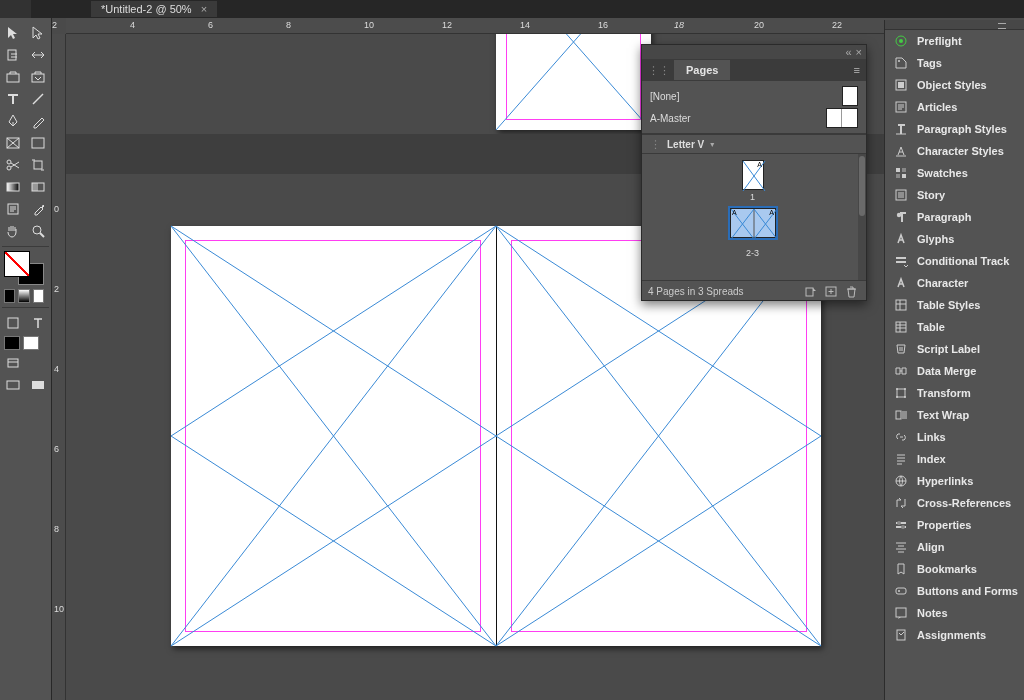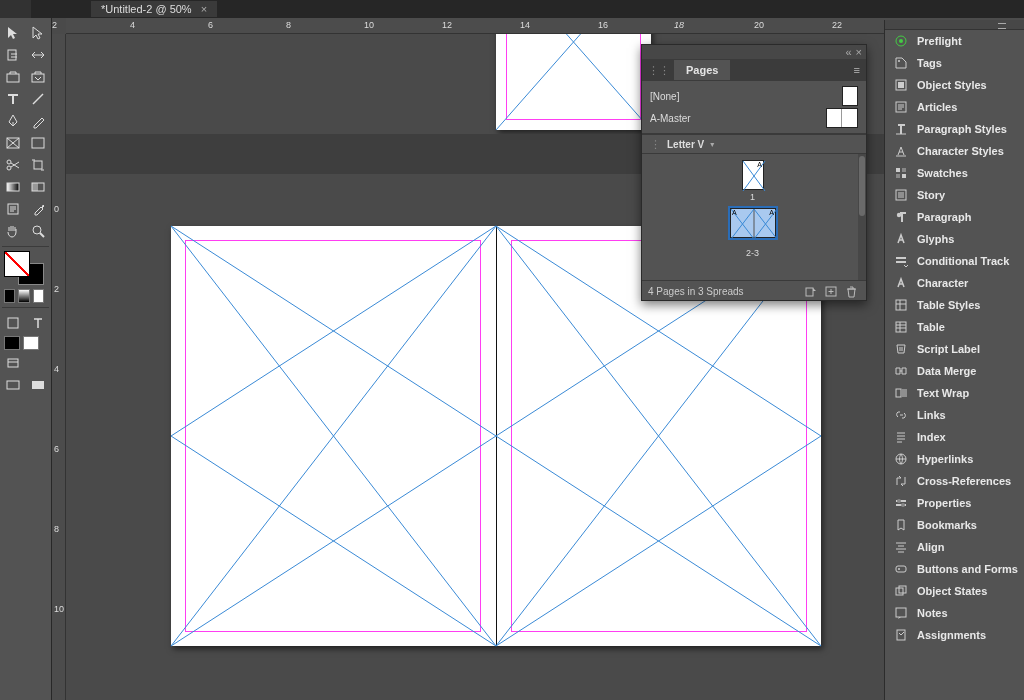--- a/index.html
+++ b/index.html
@@ -551,20 +551,32 @@
           <svg width="14" height="14">
             <path d="M2 4h4v6H2zM8 4h4v6H8z" fill="none" stroke="#ccc"></path>
             <path d="M6 7h2" stroke="#ccc"></path>
           </svg>
         </div>
         <div class="lbl">Data Merge</div>
       </div>
       <div class="item">
         <div class="ic">
           <svg width="14" height="14">
+            <rect x="3" y="3" width="8" height="8" fill="none" stroke="#ccc"></rect>
+            <circle cx="3" cy="3" r="1" fill="#ccc"></circle>
+            <circle cx="11" cy="3" r="1" fill="#ccc"></circle>
+            <circle cx="3" cy="11" r="1" fill="#ccc"></circle>
+            <circle cx="11" cy="11" r="1" fill="#ccc"></circle>
+          </svg>
+        </div>
+        <div class="lbl">Transform</div>
+      </div>
+      <div class="item">
+        <div class="ic">
+          <svg width="14" height="14">
             <rect x="2" y="3" width="5" height="8" fill="none" stroke="#ccc"></rect>
             <path d="M8 4h5M8 6h5M8 8h5M8 10h5" stroke="#ccc"></path>
           </svg>
         </div>
         <div class="lbl">Text Wrap</div>
       </div>
       <div class="item">
         <div class="ic">
           <svg width="14" height="14">
             <path d="M4 9a3 3 0 010-5h2M10 5a3 3 0 010 5H8M6 7h3" stroke="#ccc" fill="none"></path>
@@ -604,54 +616,45 @@
             <rect x="2" y="8" width="10" height="2" fill="#ccc"></rect>
             <circle cx="5" cy="5" r="2" fill="#888"></circle>
             <circle cx="9" cy="9" r="2" fill="#888"></circle>
           </svg>
         </div>
         <div class="lbl">Properties</div>
       </div>
       <div class="item">
         <div class="ic">
           <svg width="14" height="14">
+            <path d="M2 3h10M4 6h6M2 9h10M4 12h6" stroke="#ccc"></path>
+          </svg>
+        </div>
+        <div class="lbl">Align</div>
+      </div>
+      <div class="item">
+        <div class="ic">
+          <svg width="14" height="14">
             <path d="M4 2h6v10l-3-2-3 2z" fill="none" stroke="#ccc"></path>
           </svg>
         </div>
         <div class="lbl">Bookmarks</div>
-      </div>
-      <div class="item">
-        <div class="ic">
-          <svg width="14" height="14">
-            <path d="M2 3h10M4 6h6M2 9h10M4 12h6" stroke="#ccc"></path>
-          </svg>
-        </div>
-        <div class="lbl">Align</div>
       </div>
       <div class="item">
         <div class="ic">
           <svg width="14" height="14">
             <rect x="2" y="4" width="10" height="6" rx="2" fill="none" stroke="#ccc"></rect>
             <circle cx="5" cy="7" r="1" fill="#ccc"></circle>
           </svg>
         </div>
         <div class="lbl">Buttons and Forms</div>
       </div>
       <div class="item">
         <div class="ic">
           <svg width="14" height="14">
-            <rect x="2" y="4" width="7" height="7" fill="none" stroke="#ccc"></rect>
-            <rect x="5" y="2" width="7" height="7" fill="none" stroke="#ccc"></rect>
-          </svg>
-        </div>
-        <div class="lbl">Object States</div>
-      </div>
-      <div class="item">
-        <div class="ic">
-          <svg width="14" height="14">
             <rect x="2" y="2" width="10" height="9" fill="none" stroke="#ccc"></rect>
             <path d="M5 11l-1 2 3-2" fill="#ccc"></path>
           </svg>
         </div>
         <div class="lbl">Notes</div>
       </div>
       <div class="item">
         <div class="ic">
           <svg width="14" height="14">
             <rect x="3" y="2" width="8" height="10" fill="none" stroke="#ccc"></rect>

